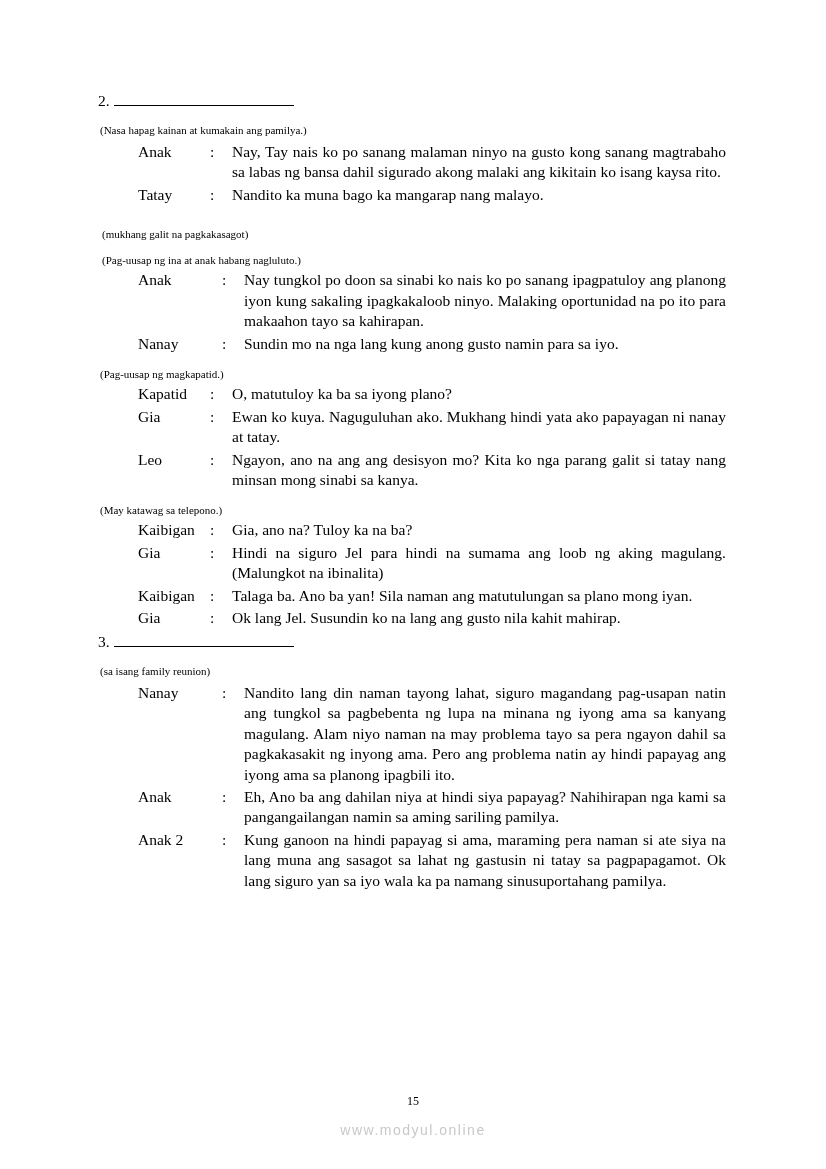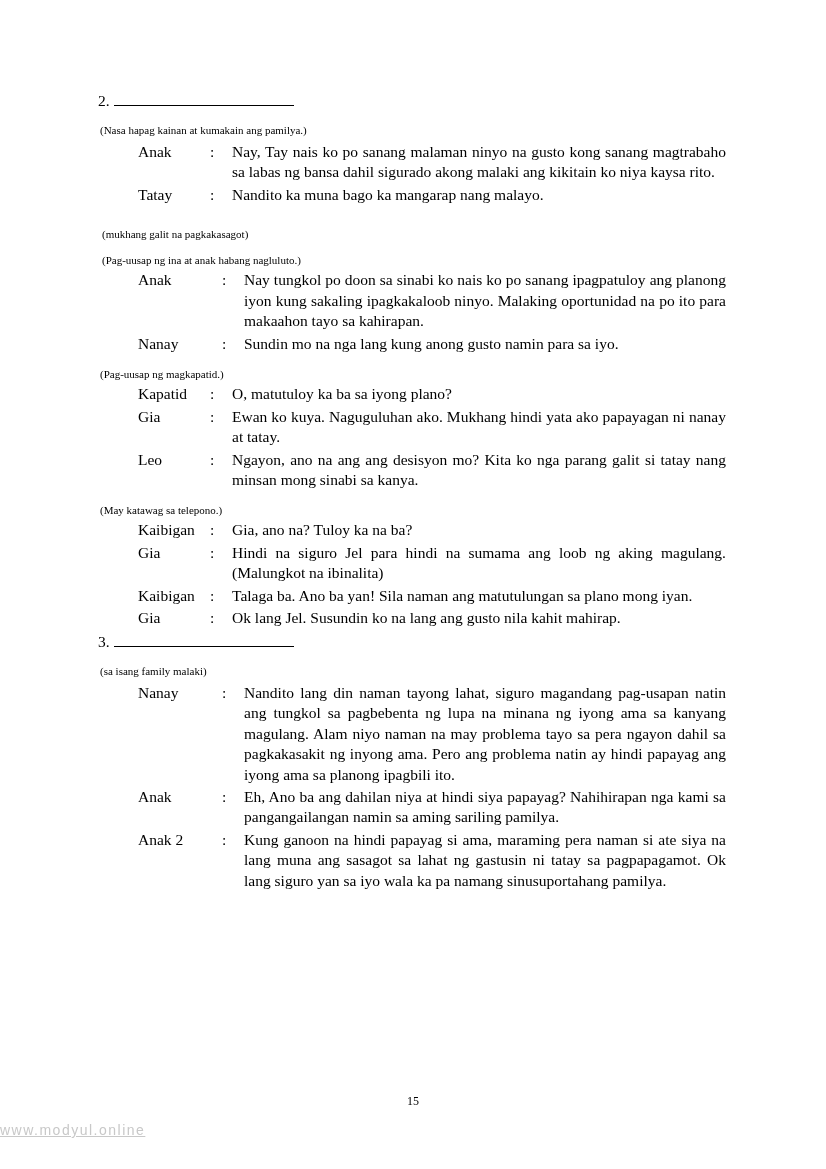--- a/index.html
+++ b/index.html
@@ -86,45 +86,44 @@
     right: 0;
     top: 1094px;
     text-align: center;
     font-size: 12px;
   }
   .watermark {
     position: absolute;
     left: 0;
     right: 0;
     top: 1122px;
-    text-align: left;
+    text-align: center;
     font-family: "Liberation Sans", sans-serif;
     font-size: 14px;
     letter-spacing: 1.5px;
     color: #c8c8c8;
-    text-decoration: underline;
   }
 </style>
 </head>
 <body>
 
 <div class="page">
 
   <div class="item-number">
     <span class="num">2.</span>
     <span class="blank-line"></span>
   </div>
 
   <div class="stage">(Nasa hapag kainan at kumakain ang pamilya.)</div>
 
   <div class="dialog">
     <div class="line">
       <span class="speaker">Anak</span>
       <span class="colon">:</span>
-      <span class="text">Nay, Tay nais ko po sanang malaman ninyo na gusto kong sanang magtrabaho sa labas ng bansa dahil sigurado akong malaki ang kikitain ko niya kaysa rito.</span>
+      <span class="text">Nay, Tay nais ko po sanang malaman ninyo na gusto kong sanang magtrabaho sa labas ng bansa dahil sigurado akong malaki ang kikitain ko isang kaysa rito.</span>
     </div>
     <div class="line">
       <span class="speaker">Tatay</span>
       <span class="colon">:</span>
       <span class="text">Nandito ka muna bago ka mangarap nang malayo.</span>
     </div>
   </div>
 
   <div class="small-gap"></div>
 
@@ -187,21 +186,21 @@
       <span class="colon">:</span>
       <span class="text">Ok lang Jel. Susundin ko na lang ang gusto nila kahit mahirap.</span>
     </div>
   </div>
 
   <div class="item-number" style="margin-top:2px;">
     <span class="num">3.</span>
     <span class="blank-line"></span>
   </div>
 
-  <div class="stage">(sa isang family malaki)</div>
+  <div class="stage">(sa isang family reunion)</div>
 
   <div class="dialog">
     <div class="line wide">
       <span class="speaker">Nanay</span>
       <span class="colon">:</span>
       <span class="text">Nandito lang din naman tayong lahat, siguro magandang pag-usapan natin   ang tungkol sa pagbebenta ng lupa na minana ng   iyong ama sa kanyang magulang. Alam niyo naman na may      problema tayo sa pera ngayon dahil sa pagkakasakit ng inyong   ama. Pero ang problema natin ay hindi papayag ang iyong ama      sa planong ipagbili ito.</span>
     </div>
     <div class="line wide">
       <span class="speaker">Anak</span>
       <span class="colon">:</span>

